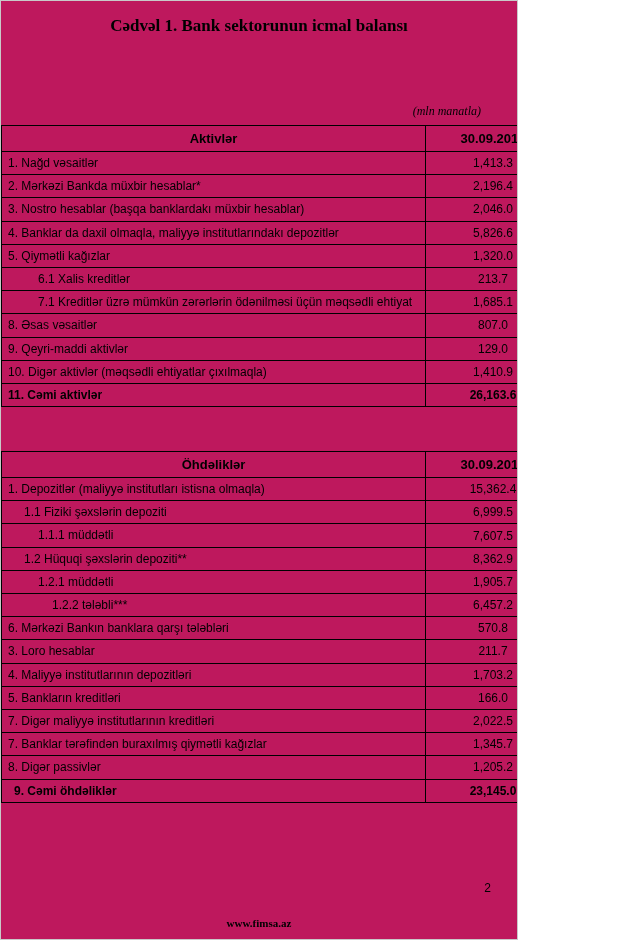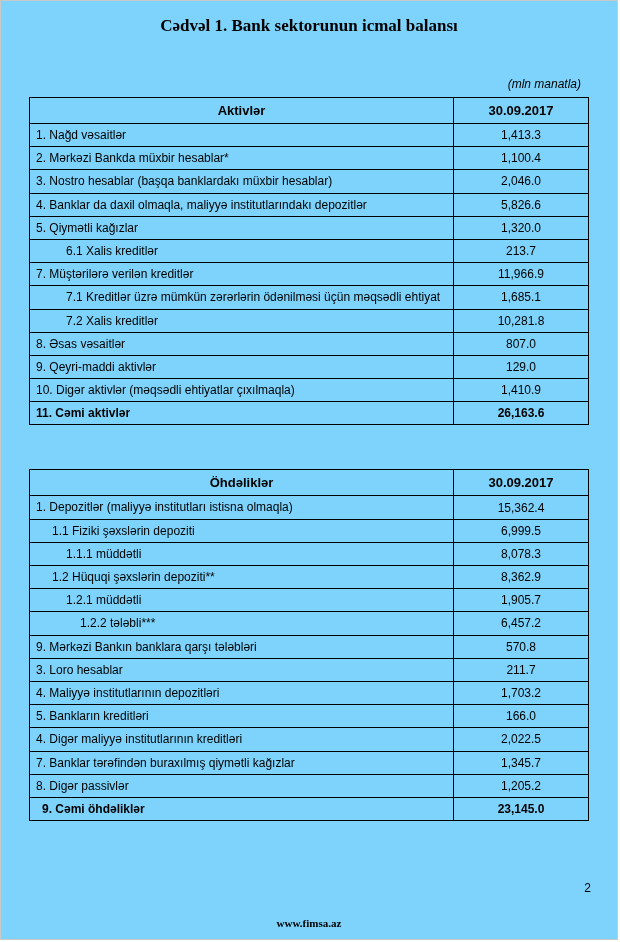--- a/index.html
+++ b/index.html
@@ -3,41 +3,41 @@
 <meta charset="utf-8">
 <style>
   html, body {
     margin: 0;
     padding: 0;
     background: #ffffff;
     font-family: "Liberation Sans", "DejaVu Sans", sans-serif;
   }
   .page {
     position: relative;
-    width: 618px;
+    width: 518px;
     height: 940px;
     border: 1px solid #c9c9c9;
-    background: #7dd3fc;
+    background: #be185d;
     box-sizing: border-box;
     overflow: hidden;
   }
   .title {
     margin: 0;
     padding-top: 15px;
     text-align: center;
     font-family: "Liberation Serif", "DejaVu Serif", serif;
     font-size: 17px;
     font-weight: bold;
     color: #000;
   }
   .unit-note {
-    margin-top: 41px;
+    margin-top: 68px;
     margin-right: 36px;
     text-align: right;
-    font-family: Liberation Sans, sans-serif;
+    font-family: Liberation Serif, serif;
     font-style: italic;
     font-size: 12px;
     color: #000;
   }
   table.balance {
     border-collapse: collapse;
     width: 560px;
     margin: 6px auto 0 auto;
     table-layout: fixed;
   }
@@ -109,49 +109,41 @@
         <th class="date-col">30.09.2017</th>
       </tr>
     </thead>
     <tbody>
       <tr>
         <td class="label">1. Nağd vəsaitlər</td>
         <td class="value">1,413.3</td>
       </tr>
       <tr>
         <td class="label">2. Mərkəzi Bankda müxbir hesablar*</td>
-        <td class="value">1,100.4</td>
+        <td class="value">2,196.4</td>
       </tr>
       <tr>
         <td class="label">3. Nostro hesablar (başqa banklardakı müxbir hesablar)</td>
         <td class="value">2,046.0</td>
       </tr>
       <tr>
         <td class="label">4. Banklar da daxil olmaqla, maliyyə institutlarındakı depozitlər</td>
         <td class="value">5,826.6</td>
       </tr>
       <tr>
         <td class="label">5. Qiymətli kağızlar</td>
         <td class="value">1,320.0</td>
       </tr>
       <tr class="ind2">
         <td class="label">6.1  Xalis kreditlər</td>
         <td class="value">213.7</td>
       </tr>
-      <tr>
-        <td class="label">7. Müştərilərə verilən kreditlər</td>
-        <td class="value">11,966.9</td>
-      </tr>
       <tr class="ind2">
         <td class="label">7.1 Kreditlər üzrə mümkün zərərlərin ödənilməsi üçün məqsədli ehtiyat</td>
         <td class="value">1,685.1</td>
-      </tr>
-      <tr class="ind2">
-        <td class="label">7.2 Xalis kreditlər</td>
-        <td class="value">10,281.8</td>
       </tr>
       <tr>
         <td class="label">8. Əsas vəsaitlər</td>
         <td class="value">807.0</td>
       </tr>
       <tr>
         <td class="label">9. Qeyri-maddi aktivlər</td>
         <td class="value">129.0</td>
       </tr>
       <tr>
@@ -178,52 +170,52 @@
       <tr>
         <td class="label">1. Depozitlər (maliyyə institutları istisna olmaqla)</td>
         <td class="value">15,362.4</td>
       </tr>
       <tr class="ind1">
         <td class="label">1.1 Fiziki şəxslərin depoziti</td>
         <td class="value">6,999.5</td>
       </tr>
       <tr class="ind2">
         <td class="label">1.1.1 müddətli</td>
-        <td class="value">8,078.3</td>
+        <td class="value">7,607.5</td>
       </tr>
       <tr class="ind1">
         <td class="label">1.2 Hüquqi şəxslərin depoziti**</td>
         <td class="value">8,362.9</td>
       </tr>
       <tr class="ind2">
         <td class="label">1.2.1 müddətli</td>
         <td class="value">1,905.7</td>
       </tr>
       <tr class="ind3">
         <td class="label">1.2.2 tələbli***</td>
         <td class="value">6,457.2</td>
       </tr>
       <tr>
-        <td class="label">9. Mərkəzi Bankın banklara qarşı tələbləri</td>
+        <td class="label">6. Mərkəzi Bankın banklara qarşı tələbləri</td>
         <td class="value">570.8</td>
       </tr>
       <tr>
         <td class="label">3. Loro hesablar</td>
         <td class="value">211.7</td>
       </tr>
       <tr>
         <td class="label">4. Maliyyə institutlarının depozitləri</td>
         <td class="value">1,703.2</td>
       </tr>
       <tr>
         <td class="label">5. Bankların kreditləri</td>
         <td class="value">166.0</td>
       </tr>
       <tr>
-        <td class="label">4. Digər maliyyə institutlarının kreditləri</td>
+        <td class="label">7. Digər maliyyə institutlarının kreditləri</td>
         <td class="value">2,022.5</td>
       </tr>
       <tr>
         <td class="label">7. Banklar tərəfindən buraxılmış qiymətli kağızlar</td>
         <td class="value">1,345.7</td>
       </tr>
       <tr>
         <td class="label">8. Digər passivlər</td>
         <td class="value">1,205.2</td>
       </tr>

